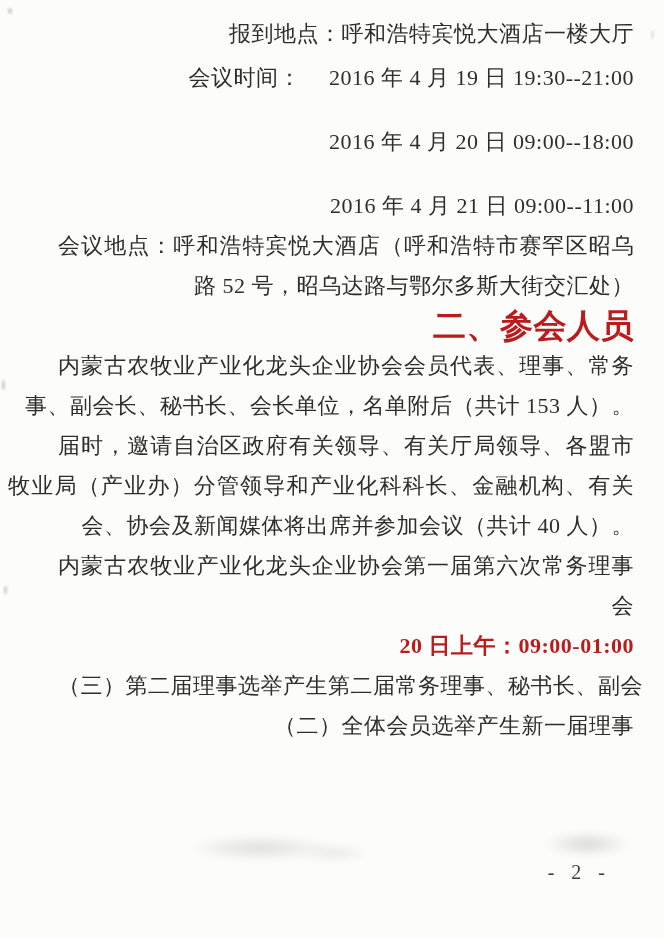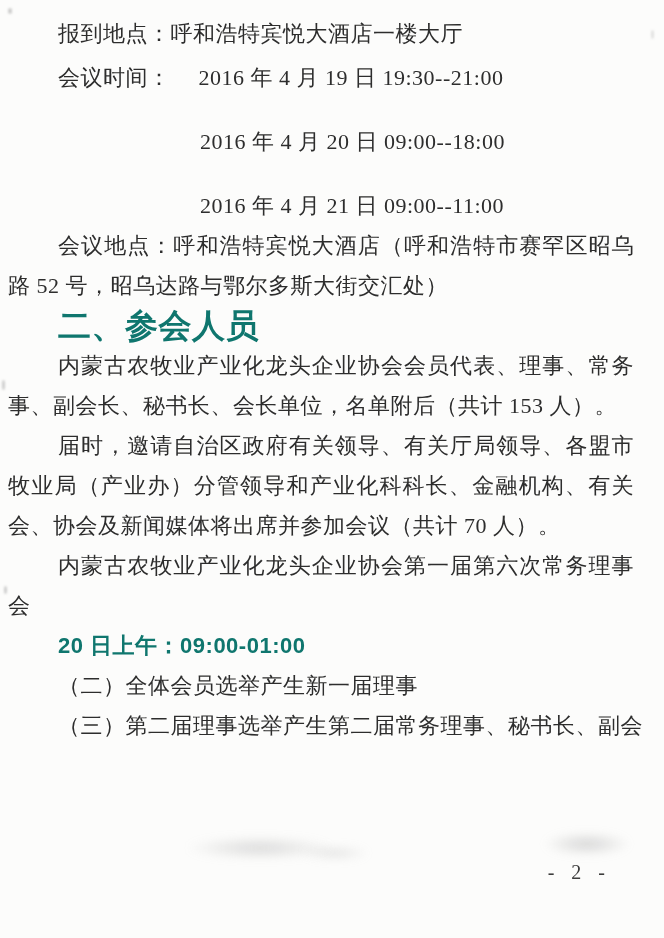--- a/index.html
+++ b/index.html
@@ -10,26 +10,26 @@
     margin:0 auto;
     background:#fcfcfb;
     overflow:hidden;
     font-family:"Liberation Serif","DejaVu Serif",serif;
     color:#2d2d2d;
   }
   .content {
     position:absolute; top:14px; left:8px; width:626px;
     font-size:22px; line-height:40px; letter-spacing:0.5px;
   }
-  .ln { margin:0; height:40px; white-space:nowrap; }
+  .ln { margin:0; height:40px; white-space:nowrap;text-align:right; }
   .first { text-indent:50px; }
   .fill { white-space:normal; text-align:justify; text-align-last:justify; overflow:hidden; }
   .heading {
-    font-family:Liberation Sans, sans-serif;
-    font-weight:700; color:#0f766e;
+    font-family:Liberation Serif, serif;
+    font-weight:700; color:#b91c1c;
   }
   .time-line { margin-top:4px; }
   .date-col { margin-left:192px;margin-top:24px; }
   .date-val { margin-left:28px;margin-top:48px; }
   .gap-before { margin-top:10px; }
   .page-number {
     position:absolute; top:852px; left:0; right:58px;
     text-align:right; height:40px; line-height:40px;
     font-size:20px; letter-spacing:1px; word-spacing:10px;
     color:#3c3c3c;
@@ -72,34 +72,34 @@
     <h2 class="ln first heading">二、参会人员</h2>
 
     <p class="ln first fill">内蒙古农牧业产业化龙头企业协会会员代表、理事、常务理</p>
 
     <p class="ln">事、副会长、秘书长、会长单位，名单附后（共计 153 人）。</p>
 
     <p class="ln first fill">届时，邀请自治区政府有关领导、有关厅局领导、各盟市农</p>
 
     <p class="ln fill">牧业局（产业办）分管领导和产业化科科长、金融机构、有关商</p>
 
-    <p class="ln">会、协会及新闻媒体将出席并参加会议（共计 70 人）。</p>
+    <p class="ln">会、协会及新闻媒体将出席并参加会议（共计 40 人）。</p>
 
 
 
     <p class="ln first fill">内蒙古农牧业产业化龙头企业协会第一届第六次常务理事</p>
 
     <p class="ln">会</p>
 
     <p class="ln first heading">20 日上午：09:00-01:00</p>
 
 
+    <p class="ln first">（三）第二届理事选举产生第二届常务理事、秘书长、副会</p>
+
     <p class="ln first">（二）全体会员选举产生新一届理事</p>
-
-    <p class="ln first">（三）第二届理事选举产生第二届常务理事、秘书长、副会</p>
 
   </div>
 
   <div class="page-number">- 2 -</div>
 
   <div class="smudge smudge-a"></div>
   <div class="smudge smudge-b"></div>
   <div class="smudge smudge-c"></div>
   <div class="speck speck-1"></div>
   <div class="speck speck-2"></div>

